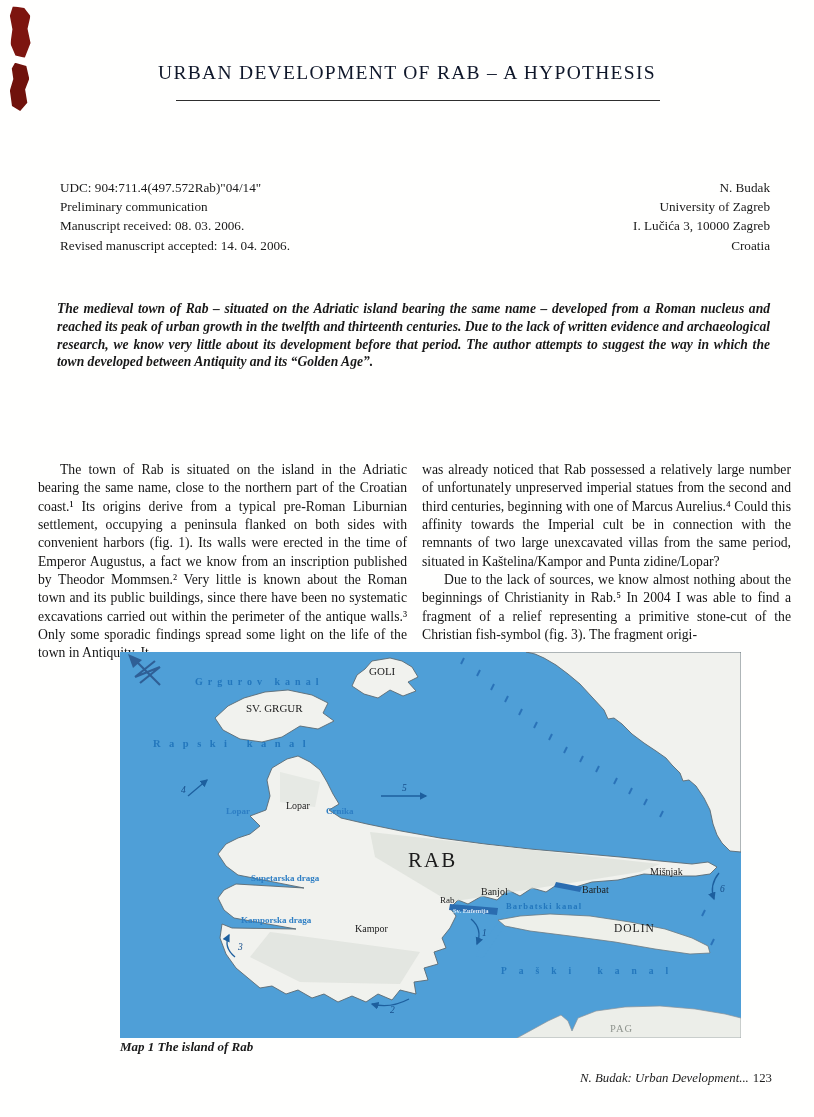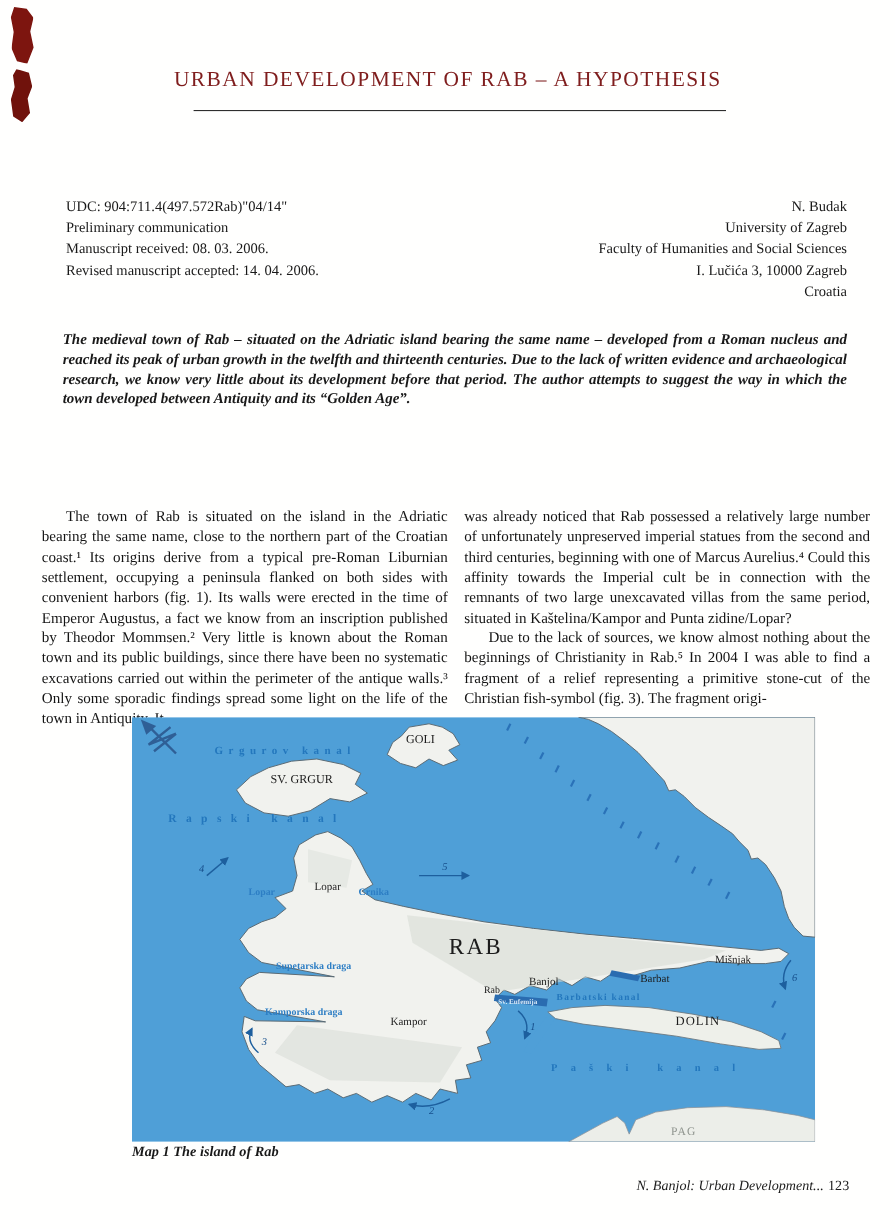--- a/index.html
+++ b/index.html
@@ -5,21 +5,21 @@
   html,body{margin:0;padding:0;background:#ffffff;}
   .page{position:relative;width:814px;height:1117px;background:#fffffe;overflow:hidden;
         font-family:"Liberation Serif", serif;color:#191919;}
   
   .ink{position:absolute;background:#7d150f;}
   .ink.m1{left:10px;top:6px;width:21px;height:52px;transform:rotate(-2deg);
     clip-path:polygon(18% 0,72% 4%,100% 20%,84% 44%,96% 72%,66% 100%,22% 95%,0 72%,12% 44%,2% 18%);}
   .ink.m2{left:10px;top:63px;width:19px;height:48px;background:#70120c;transform:rotate(2deg);
     clip-path:polygon(22% 0,82% 6%,100% 32%,80% 55%,94% 82%,58% 100%,14% 90%,0 58%,16% 34%,6% 12%);}
   .title{position:absolute;left:0;top:62px;width:100%;text-align:center;
-         font-size:19.5px;letter-spacing:1.3px;color:#7f1d1d;}
+         font-size:19.5px;letter-spacing:1.3px;color:#0f172a;}
   .rule{position:absolute;left:176px;top:100px;width:484px;border-top:1.6px solid #2e2e2e;}
   .author{position:absolute;left:0;top:112px;width:100%;text-align:center;
           font-size:15px;letter-spacing:2.5px;}
   .meta-left{position:absolute;left:60px;top:178px;font-size:13.2px;line-height:19.2px;}
   .meta-right{position:absolute;right:44px;top:178px;font-size:13.2px;line-height:19.2px;text-align:right;}
   .abstract{position:absolute;left:57px;top:300px;width:713px;font-style:italic;
             font-size:13.6px;line-height:17.8px;text-align:justify;font-weight:bold;}
   .columns{position:absolute;left:38px;top:461px;width:753px;display:flex;gap:15px;}
   .col{width:369px;font-size:13.7px;line-height:18.35px;text-align:justify;color:#141414;}
   .col p{margin:0;}
@@ -47,21 +47,20 @@
 
   <div class="meta-left">
     <div>UDC: 904:711.4(497.572Rab)"04/14"</div>
     <div>Preliminary communication</div>
     <div>Manuscript received: 08. 03. 2006.</div>
     <div>Revised manuscript accepted: 14. 04. 2006.</div>
   </div>
   <div class="meta-right">
     <div>N. Budak</div>
     <div>University of Zagreb</div>
-    <div>Faculty of Humanities and Social Sciences</div>
     <div>I. Lučića 3, 10000 Zagreb</div>
     <div>Croatia</div>
   </div>
 
   <div class="abstract">The medieval town of Rab – situated on the Adriatic island bearing the same name – developed from a Roman nucleus and reached its peak of urban growth in the twelfth and thirteenth centuries. Due to the lack of written evidence and archaeological research, we know very little about its development before that period. The author attempts to suggest the way in which the town developed between Antiquity and its “Golden Age”.</div>
 
   <div class="columns">
     <div class="col">
       <p class="indent">The town of Rab is situated on the island in the Adriatic bearing the same name, close to the northern part of the Croatian coast.¹ Its origins derive from a typical pre-Roman Liburnian settlement, occupying a peninsula flanked on both sides with convenient harbors (fig. 1). Its walls were erected in the time of Emperor Augustus, a fact we know from an inscription published by Theodor Mommsen.² Very little is known about the Roman town and its public buildings, since there have been no systematic excavations carried out within the perimeter of the antique walls.³ Only some sporadic findings spread some light on the life of the town in Antiquity. It</p>
     </div>
@@ -175,16 +174,16 @@
       <text x="206" y="162" class="bay-label">Crnika</text>
       <text x="131" y="229" class="bay-label">Supetarska draga</text>
       <text x="121" y="271" class="bay-label">Kamporska draga</text>
       <text x="333" y="261" style="font-size:6.5px;fill:#d9eaf8;font-weight:bold;">Sv. Eufemija</text>
     </svg>
   </div>
 
   <div class="caption">Map 1 The island of Rab</div>
 
   <div class="footer">
-    <span>N. Banjol: Urban Development...</span><span class="pg">123</span>
+    <span>N. Budak: Urban Development...</span><span class="pg">123</span>
   </div>
 
 </div>
 
 </body></html>

